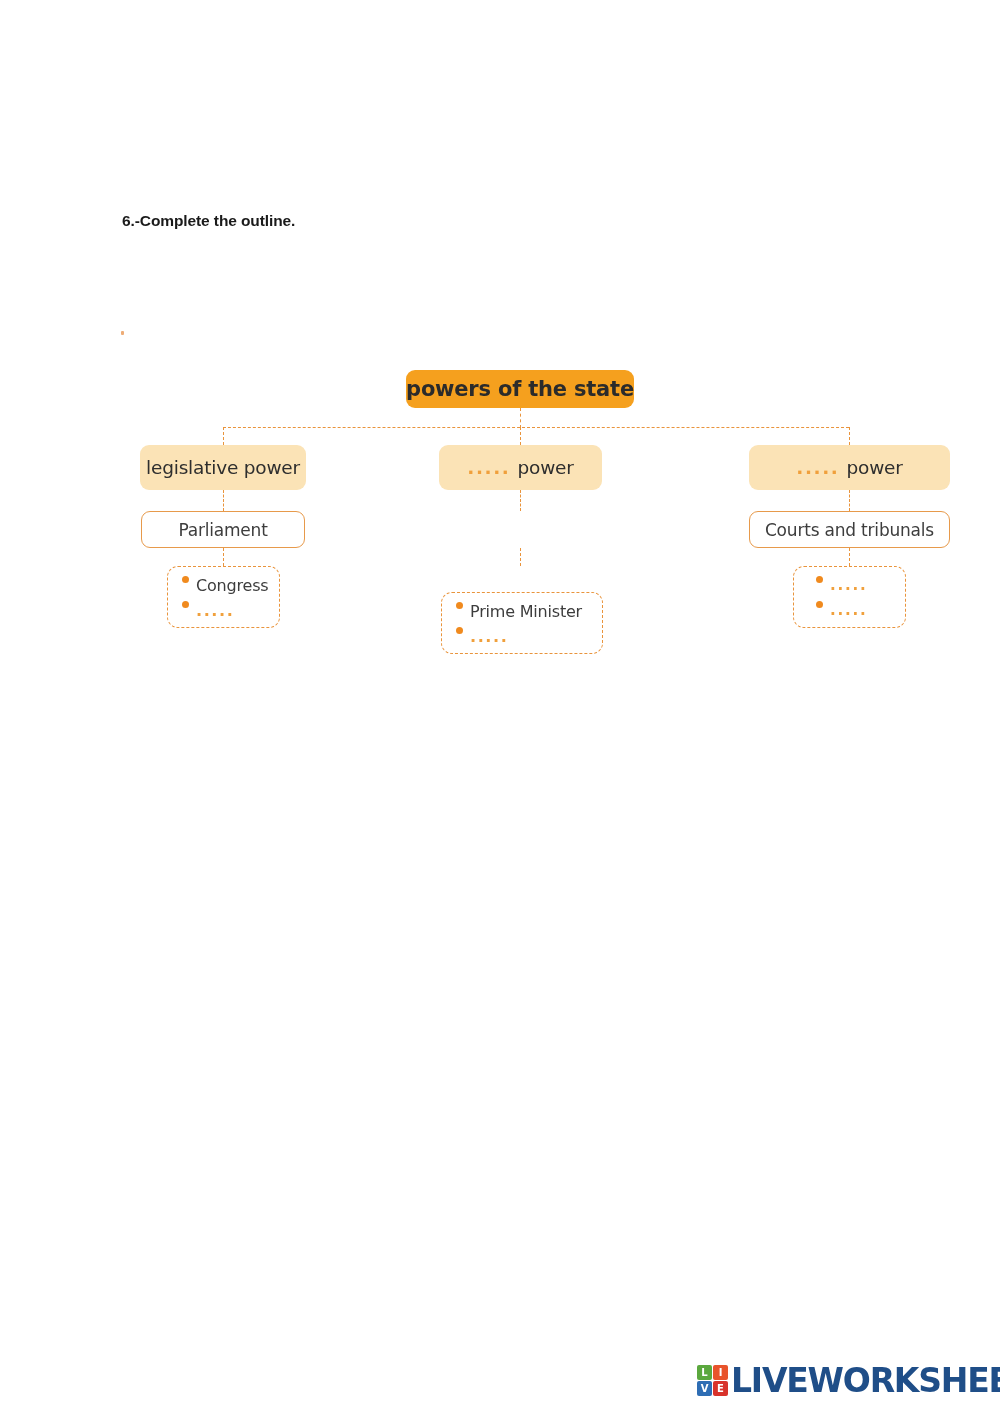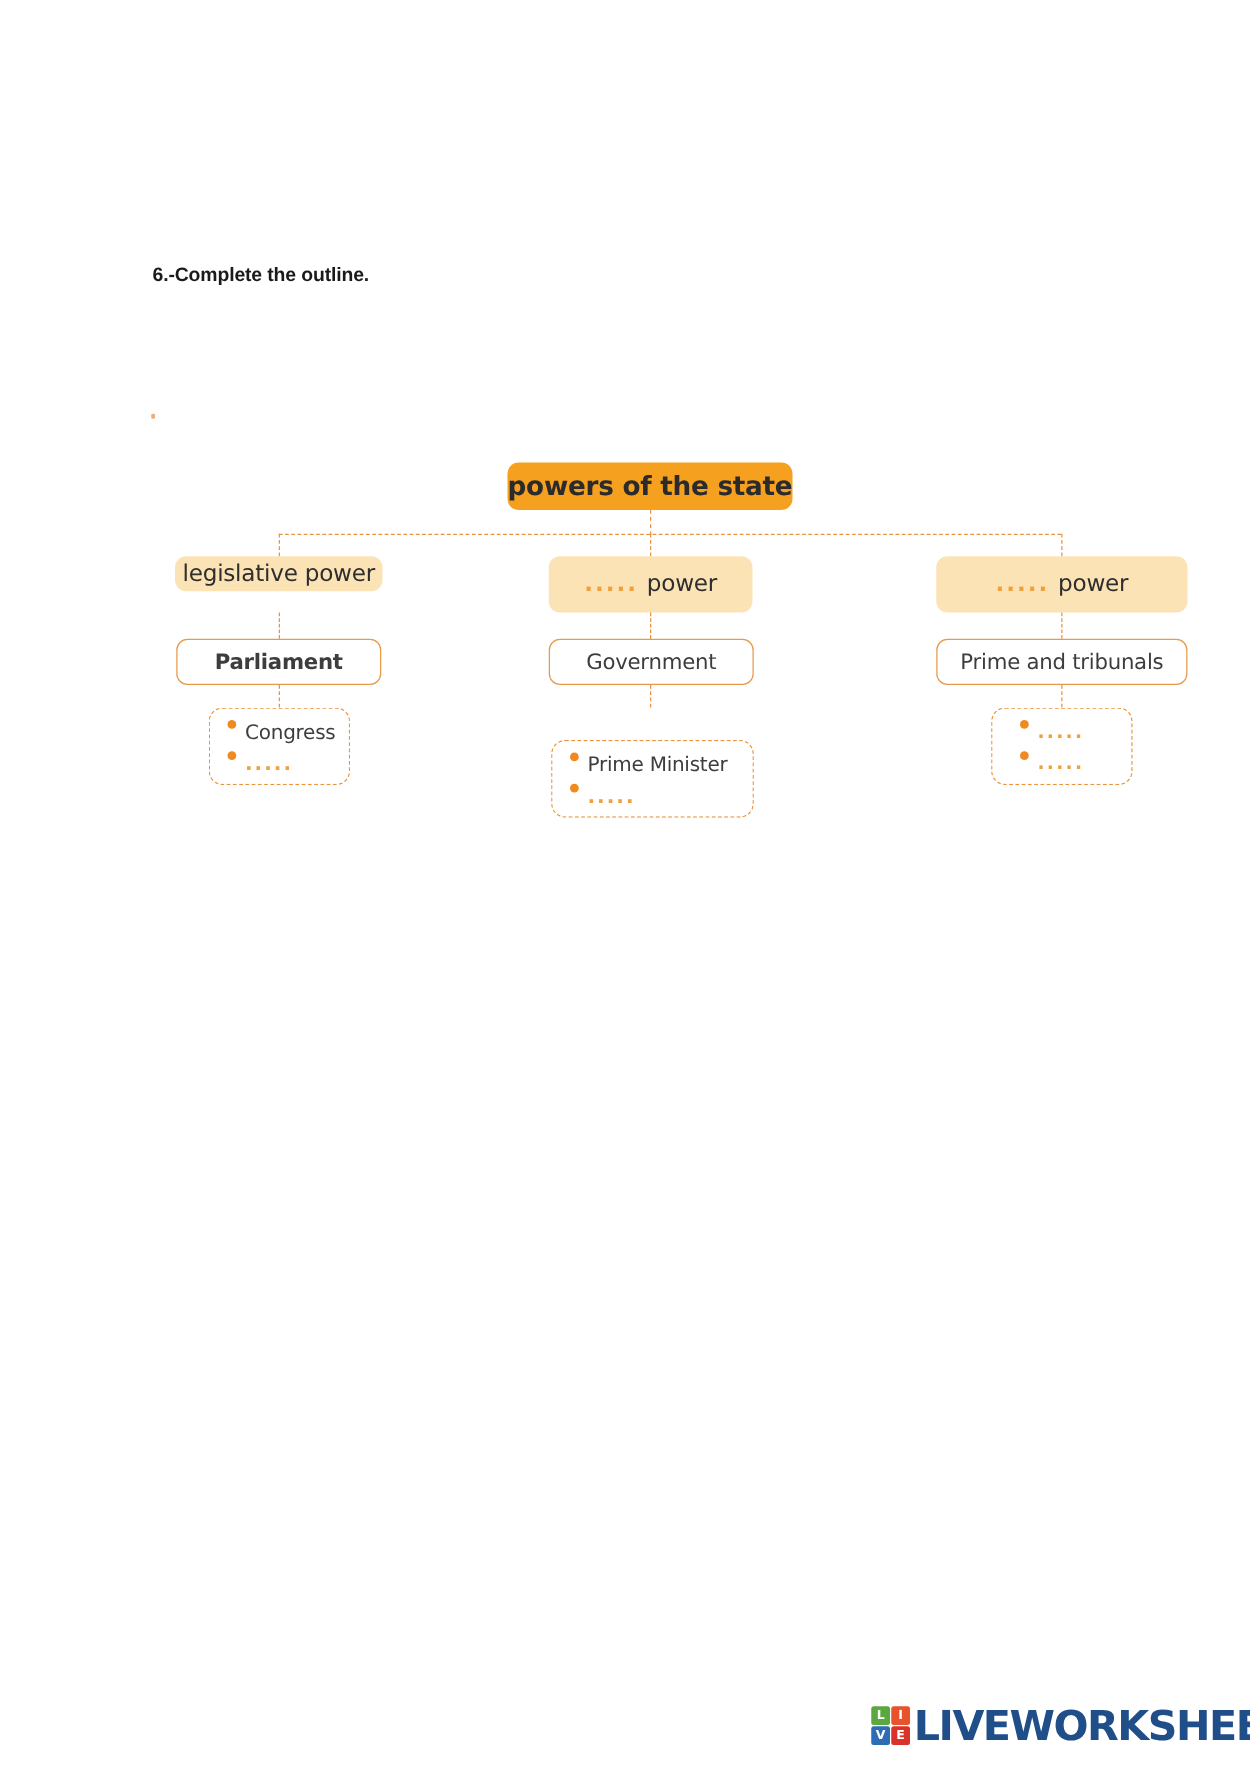--- a/index.html
+++ b/index.html
@@ -183,63 +183,62 @@
 <div class="diagram">
 
   <div class="node node-root" style="left:406px; top:370px; width:228px; height:38px;">powers of the state</div>
 
   <div class="conn-v" style="left:520px; top:408px; height:20px;"></div>
   <div class="conn-h" style="left:223px; top:427px; width:626px;"></div>
   <div class="conn-v" style="left:223px; top:427px; height:18px;"></div>
   <div class="conn-v" style="left:520px; top:427px; height:18px;"></div>
   <div class="conn-v" style="left:849px; top:427px; height:18px;"></div>
 
-  <div class="node node-branch" style="left:140px; top:445px; width:166px; height:28px;">
+  <div class="node node-branch" style="left:140px; top:445px; width:166px; height:45px;">
     <span>legislative power</span>
   </div>
   <div class="conn-v" style="left:223px; top:490px; height:21px;"></div>
-  <div class="node node-leaf" style="left:141px; top:511px; width:164px; height:37px;font-weight:bold;">Parliament</div>
+  <div class="node node-leaf" style="left:141px; top:511px; width:164px; height:37px;">Parliament</div>
   <div class="conn-v" style="left:223px; top:548px; height:18px;"></div>
   <div class="node node-list list-left" style="left:167px; top:566px; width:113px; height:62px;">
     <div class="list-item">
       <span class="bullet"></span>
       <span>Congress</span>
     </div>
     <div class="list-item">
       <span class="bullet"></span>
       <span class="blank">.....</span>
     </div>
   </div>
 
   <div class="node node-branch" style="left:439px; top:445px; width:163px; height:45px;">
     <span class="blank">.....</span>
     <span style="width:7px;"></span>
     <span>power</span>
   </div>
   <div class="conn-v" style="left:520px; top:490px; height:21px;"></div>
-  <div class="node node-leaf" style="left:439px; top:511px; width:164px; height:37px;">Government</div>
   <div class="conn-v" style="left:520px; top:548px; height:18px;"></div>
   <div class="node node-list list-left" style="left:441px; top:566px; width:162px; height:62px;margin-top:26px;">
     <div class="list-item">
       <span class="bullet"></span>
       <span>Prime Minister</span>
     </div>
     <div class="list-item">
       <span class="bullet"></span>
       <span class="blank">.....</span>
     </div>
   </div>
 
   <div class="node node-branch" style="left:749px; top:445px; width:201px; height:45px;">
     <span class="blank">.....</span>
     <span style="width:7px;"></span>
     <span>power</span>
   </div>
   <div class="conn-v" style="left:849px; top:490px; height:21px;"></div>
-  <div class="node node-leaf" style="left:749px; top:511px; width:201px; height:37px;">Prime and tribunals</div>
+  <div class="node node-leaf" style="left:749px; top:511px; width:201px; height:37px;">Courts and tribunals</div>
   <div class="conn-v" style="left:849px; top:548px; height:18px;"></div>
   <div class="node node-list list-center" style="left:793px; top:566px; width:113px; height:62px;">
     <div class="list-item">
       <span class="bullet"></span>
       <span class="blank-sm">.....</span>
     </div>
     <div class="list-item">
       <span class="bullet"></span>
       <span class="blank-sm">.....</span>
     </div>

